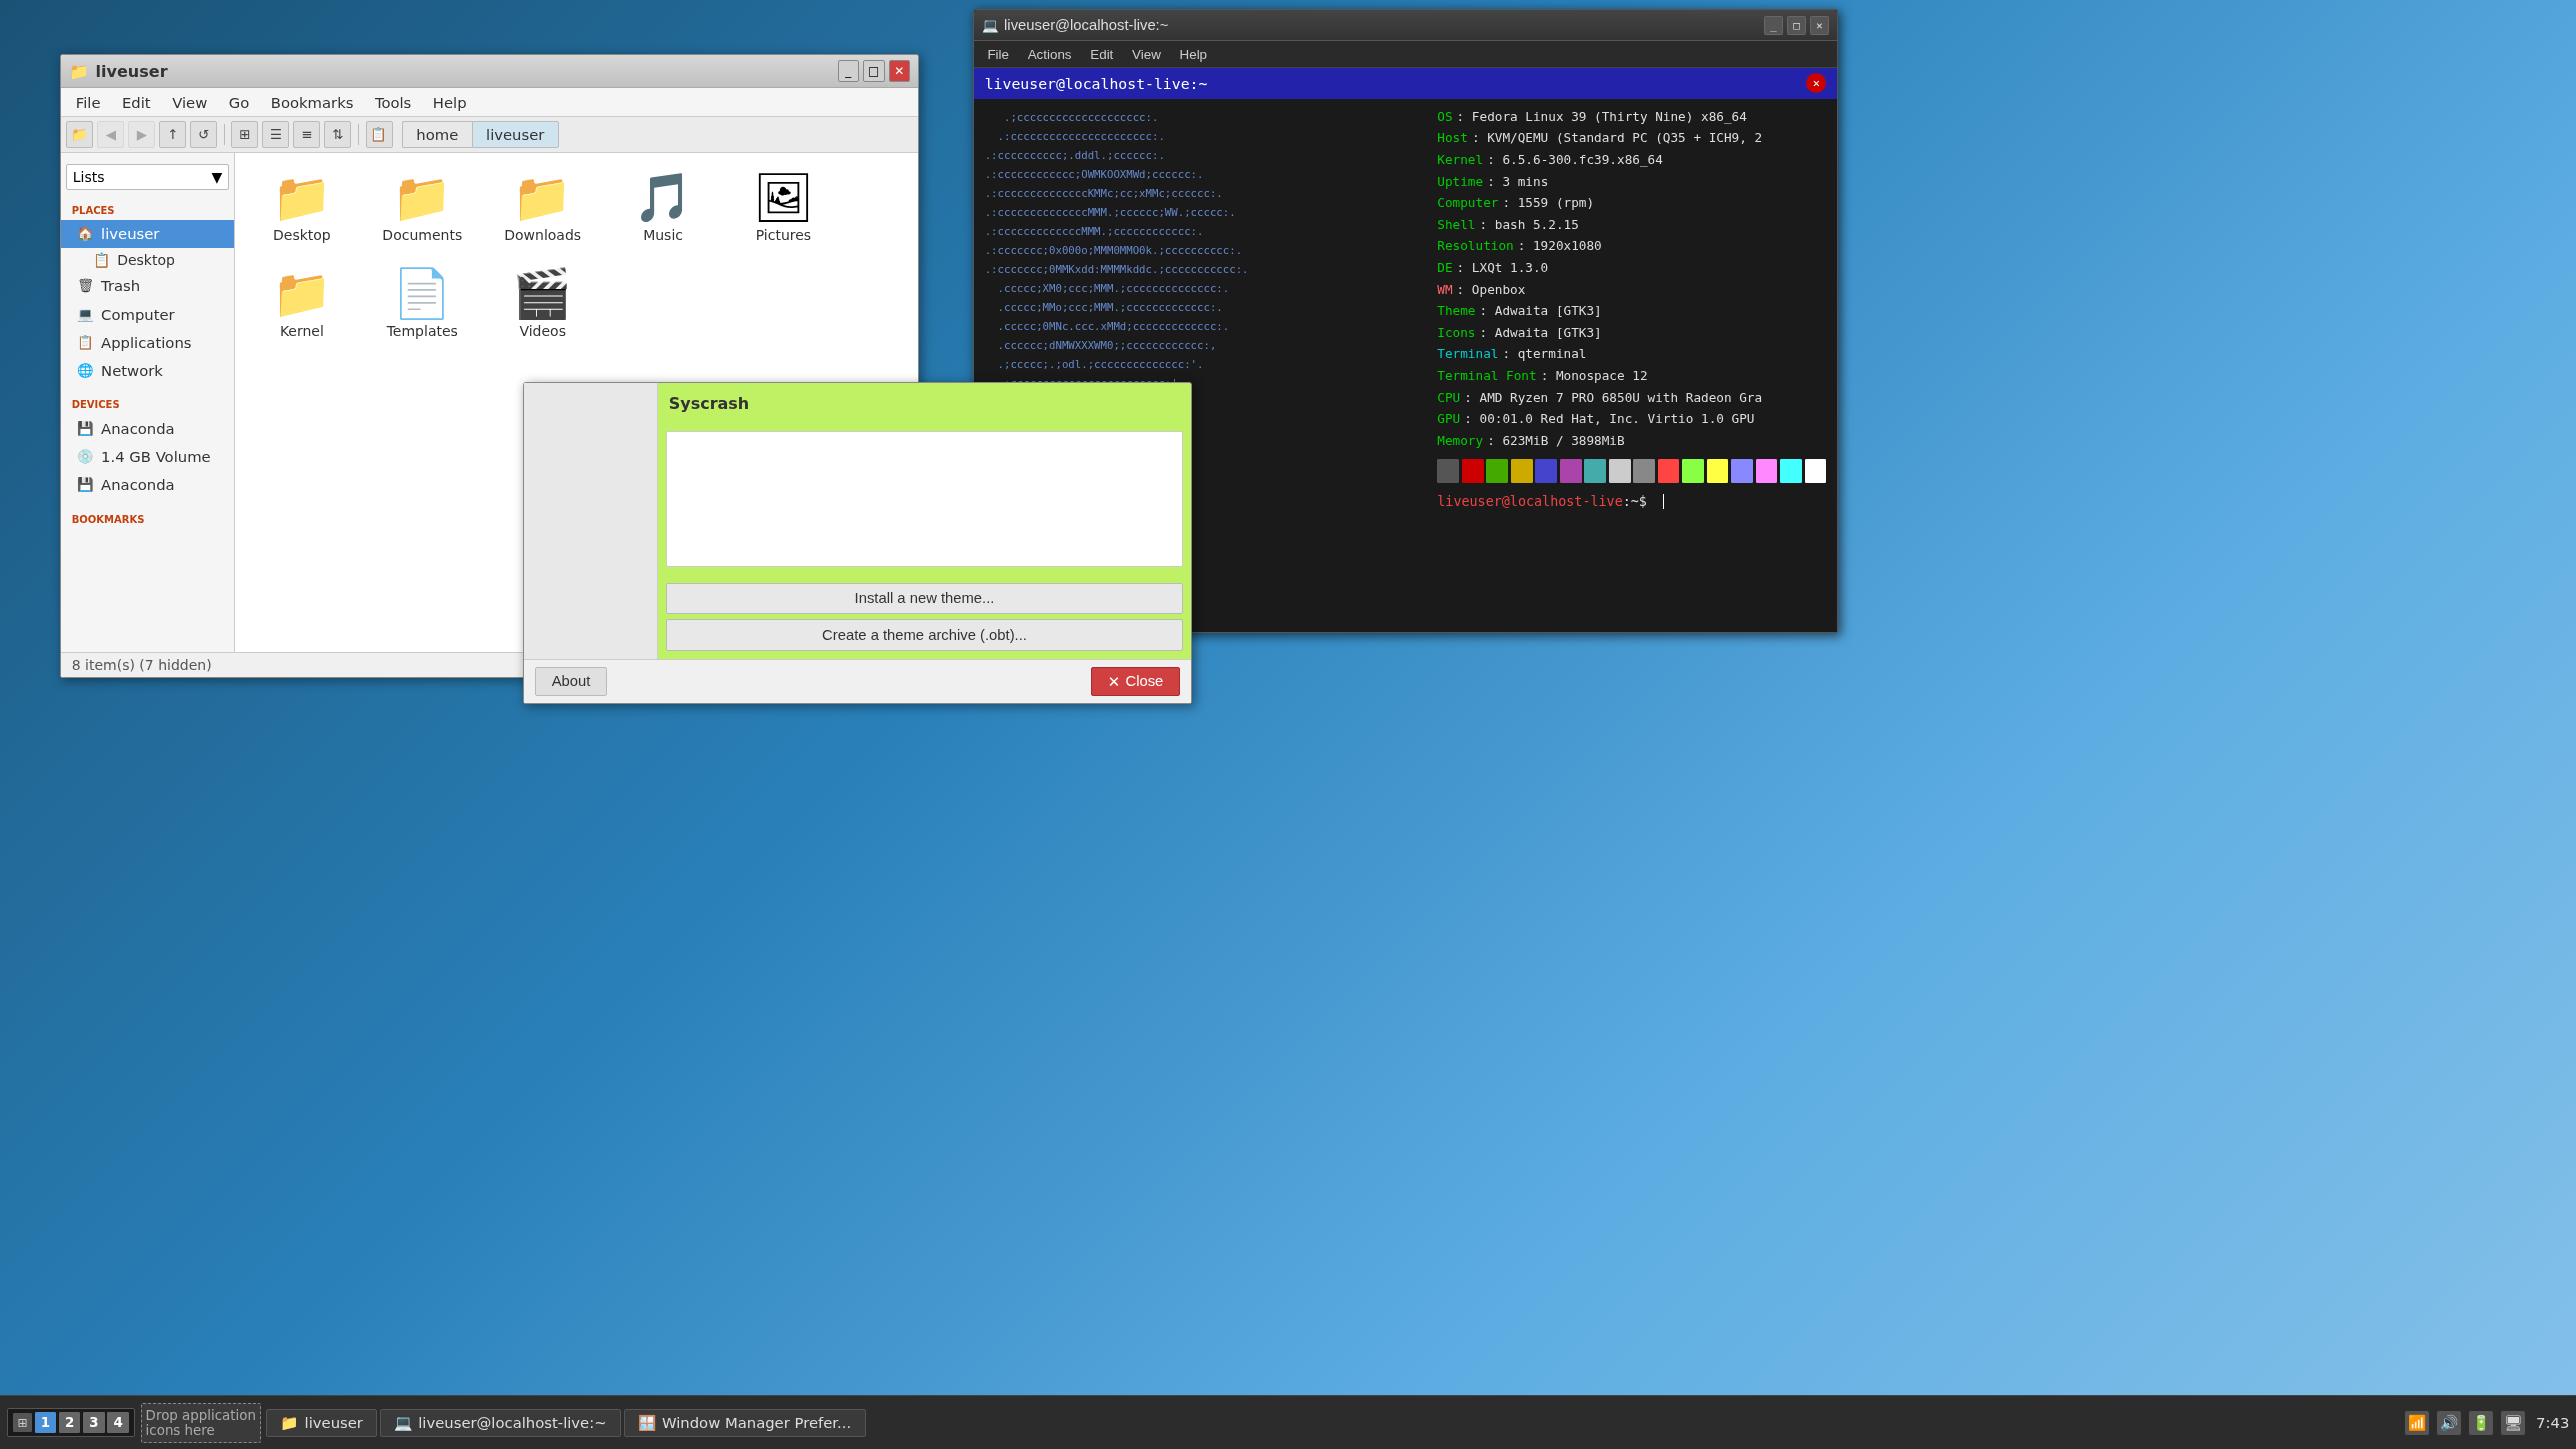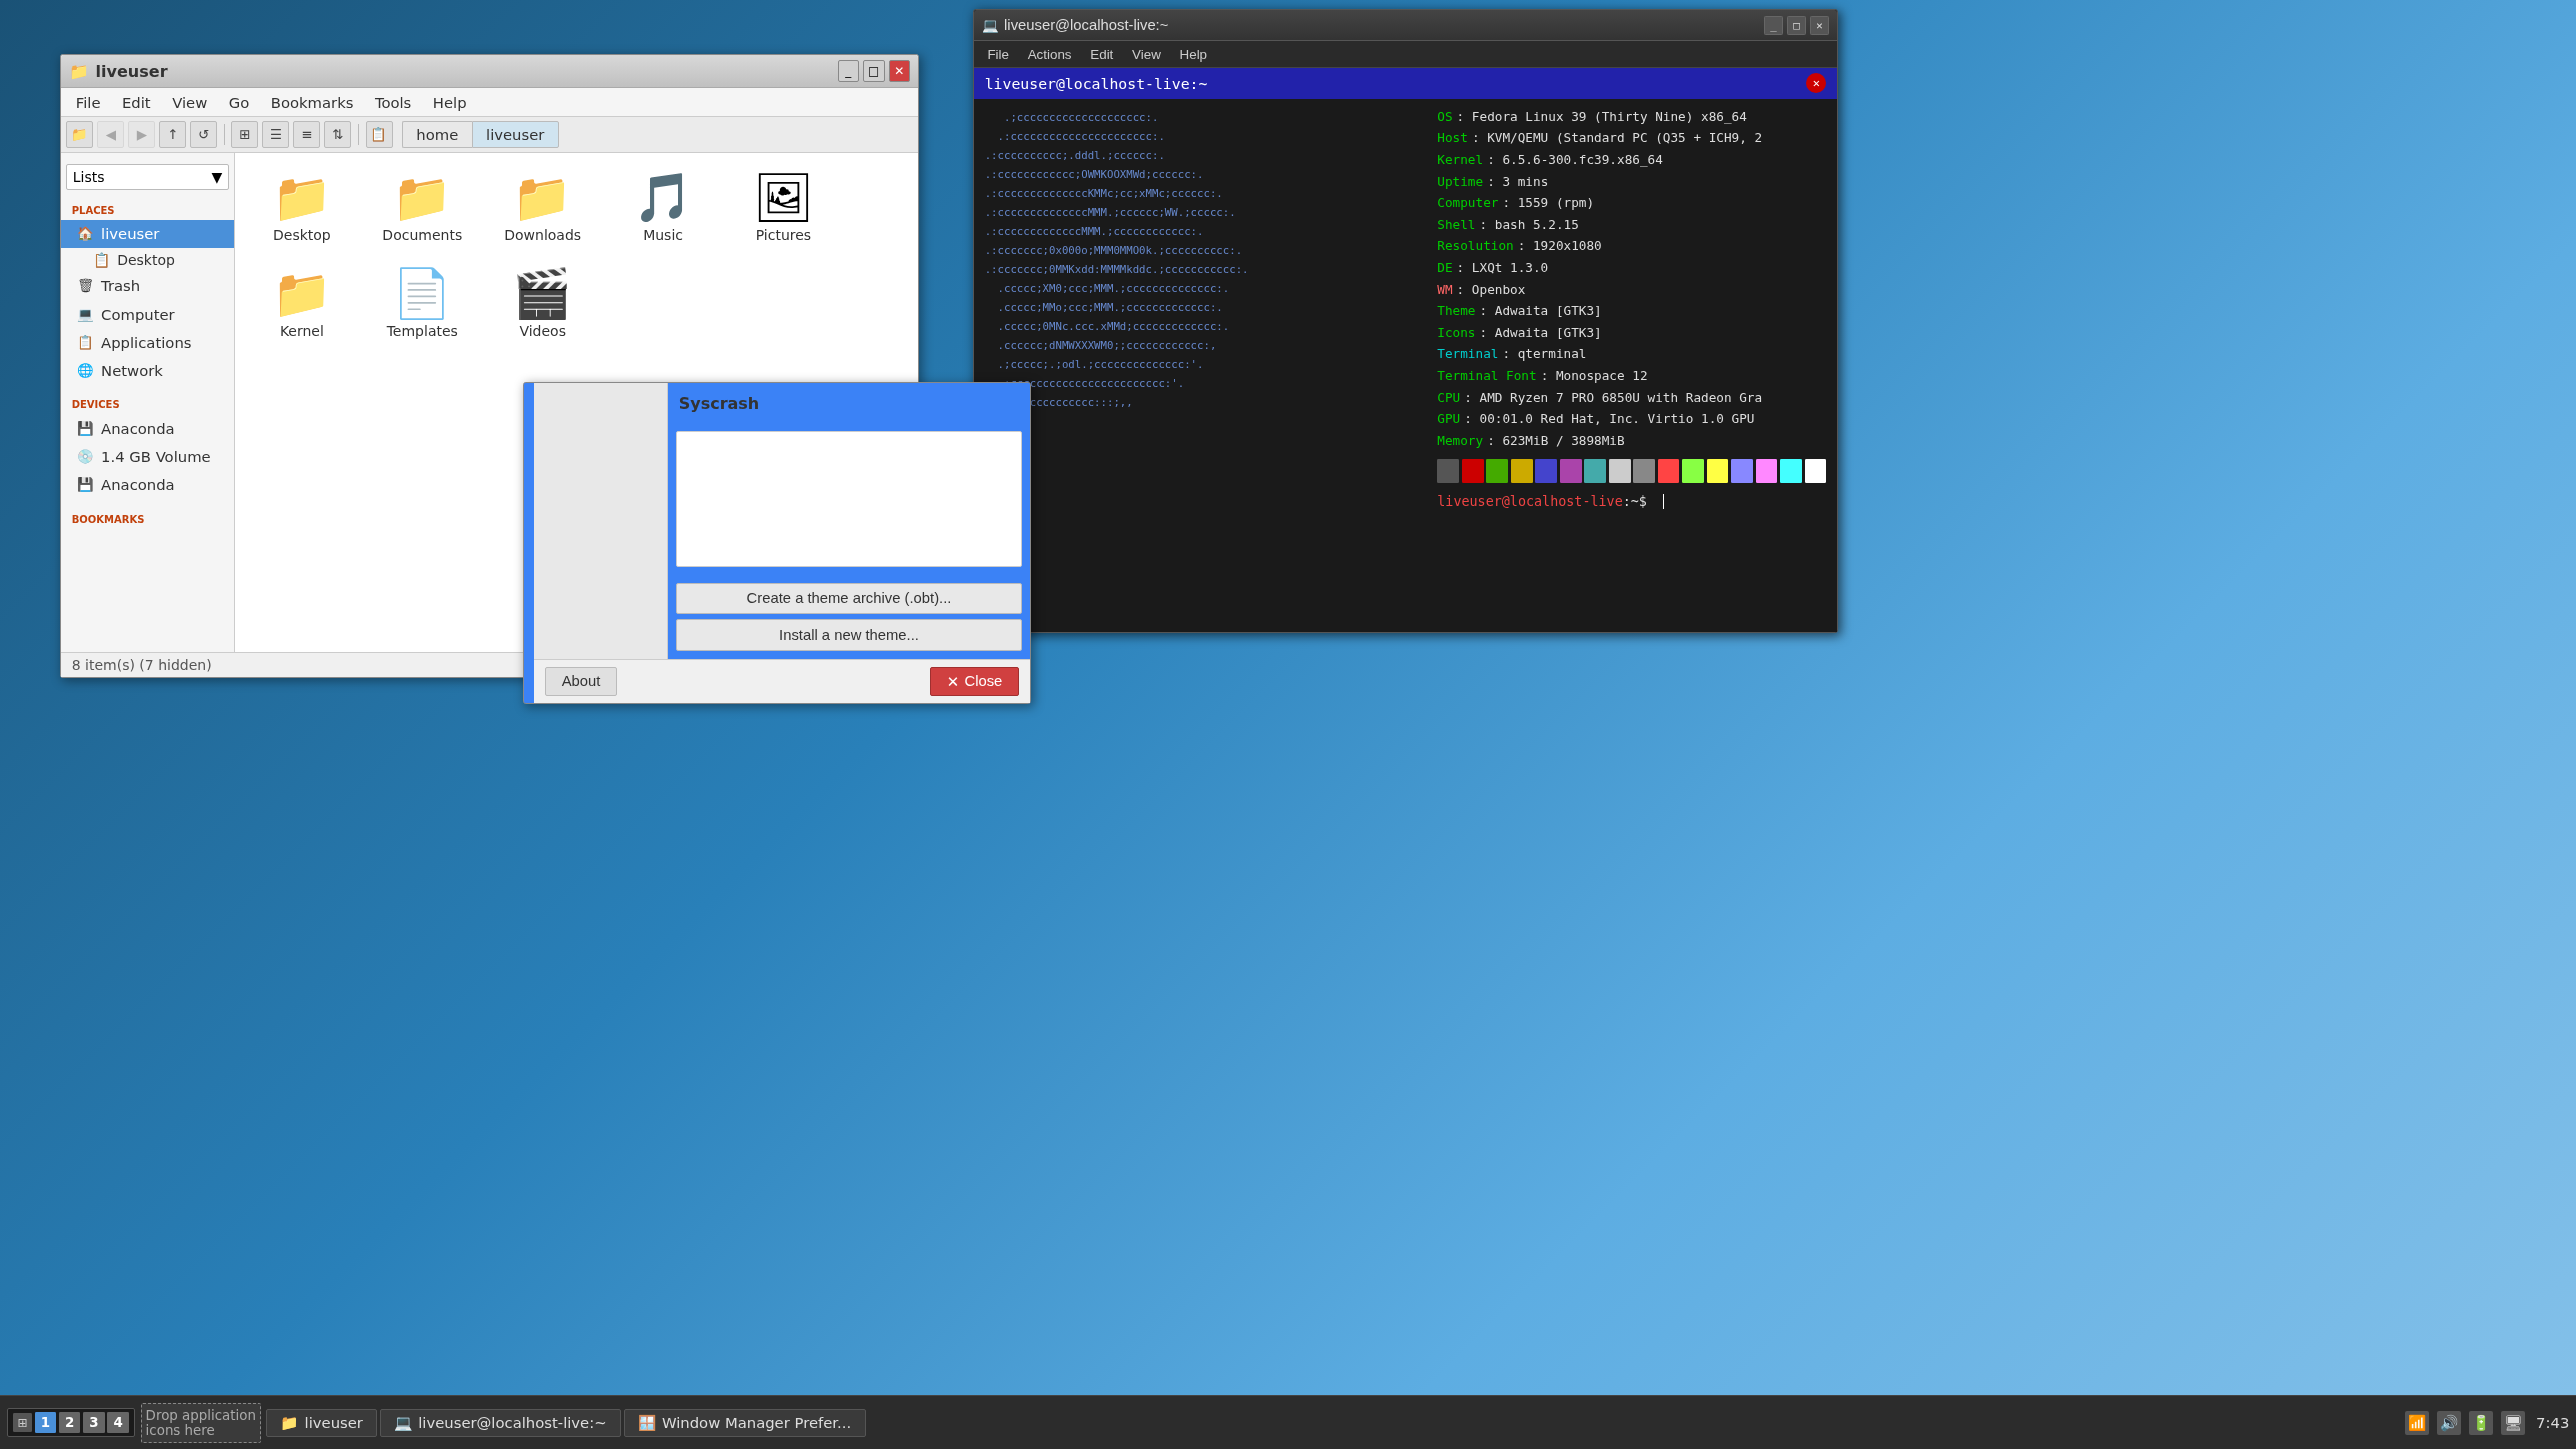--- a/index.html
+++ b/index.html
@@ -507,30 +507,29 @@
     .terminal-prompt {
       margin-top: 8px;
       font-size: 13.4px;
     }
 
     
     .pref-overlay {
       position: absolute;
       left: 523px;
       top: 382px;
-      width: 508px;
+      width: 669px;
       height: 322px;
-      background: #3b82f6;
+      background: #bef264;
       border: 0.7px solid #888;
       border-radius: 2.7px;
       box-shadow: 2.7px 2.7px 10.7px rgba(0,0,0,0.4);
       display: flex;
       flex-direction: column;
       z-index: 30;
-      padding-left: 10px;
     }
 
     .pref-content {
       display: flex;
       flex: 1;
       overflow: hidden;
     }
 
     .pref-sidebar {
       width: 134px;
@@ -914,22 +913,22 @@
   </div>
 </div>
 
 <div class="pref-overlay">
   <div class="pref-content">
     <div class="pref-sidebar"></div>
     <div class="pref-main">
       <div class="syscrash-label">Syscrash</div>
       <div class="pref-area"></div>
       <div class="pref-buttons">
+        <button class="pref-btn">Install a new theme...</button>
         <button class="pref-btn">Create a theme archive (.obt)...</button>
-        <button class="pref-btn">Install a new theme...</button>
       </div>
     </div>
   </div>
   <div class="pref-footer">
     <button class="pref-about-btn">About</button>
     <button class="pref-close-btn">
       <span>✕</span>
       <span>Close</span>
     </button>
   </div>

